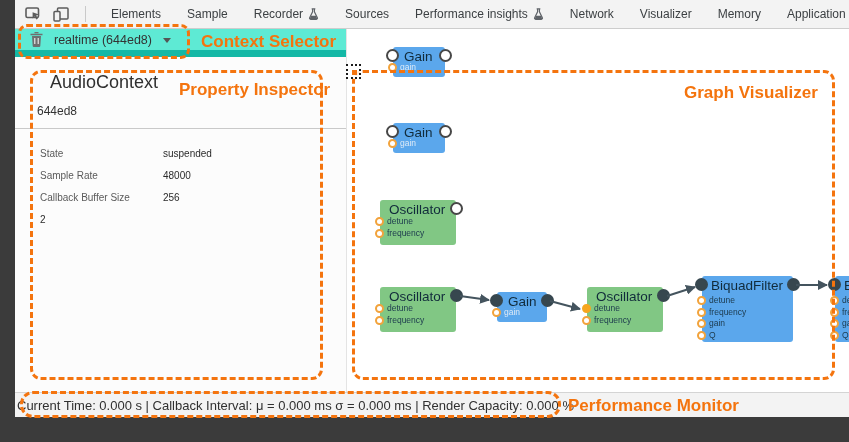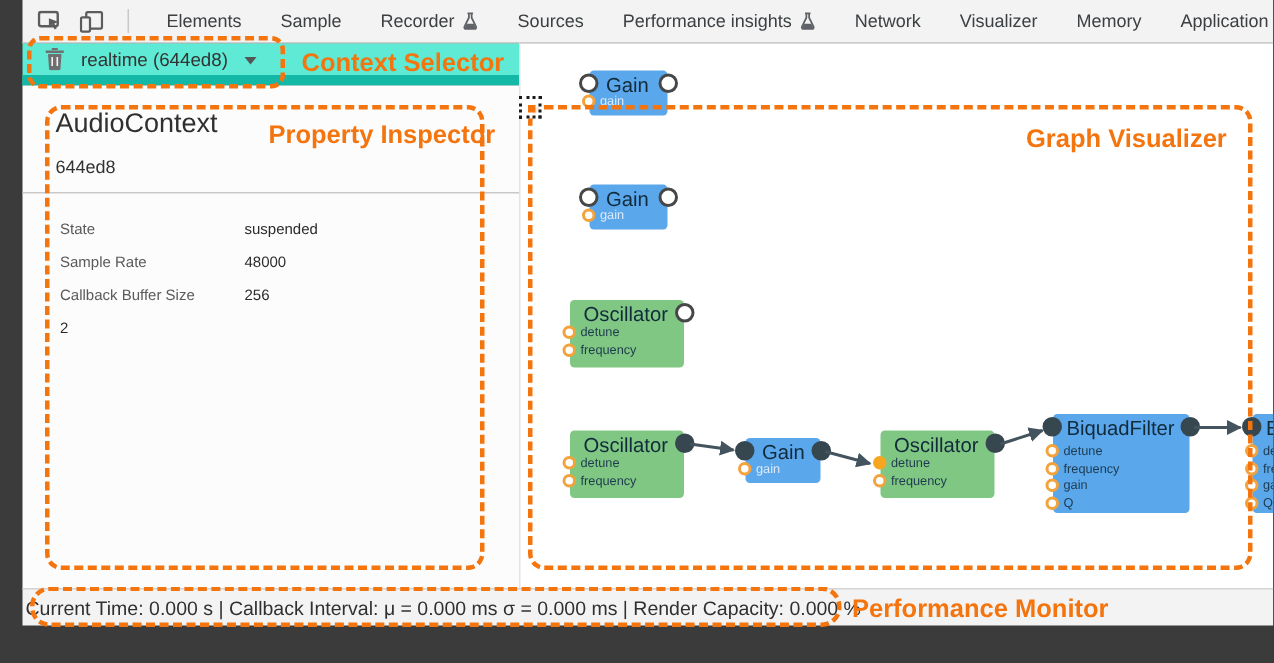--- a/index.html
+++ b/index.html
@@ -9,21 +9,21 @@
     border-bottom:1px solid #cdcdcd;display:flex;align-items:center;font-size:12px;color:#3c4043;box-sizing:border-box;}
   .ticons{display:flex;align-items:center;gap:12px;padding:0 8px 0 10px;}
   .ticon{display:flex;align-items:center;cursor:pointer;}
   .vsep{width:1px;height:16px;background:#c9c9c9;margin:0 4px;}
   .tab{padding:0 13px;height:100%;display:flex;align-items:center;gap:5px;white-space:nowrap;cursor:pointer;}
   .ctxbar{position:absolute;left:15px;top:29px;width:331px;height:28px;background:#5eead4;
     border-bottom:7px solid #14b8a6;display:flex;align-items:center;gap:11px;padding-left:15px;box-sizing:border-box;}
   .ctxlabel{font-size:12.5px;color:#333;}
   .caret{width:0;height:0;border-left:4px solid transparent;border-right:4px solid transparent;border-top:5px solid #555;margin-top:1px;}
   .inspector{position:absolute;left:15px;top:57px;width:331px;height:335px;background:#fcfcfc;box-sizing:border-box;}
-  .insp-title{margin:15px 0 0 22px;font-size:18px;color:#303030;}
+  .insp-title{margin:15px 0 0 35px;font-size:18px;color:#303030;}
   .insp-id{margin:11px 0 0 22px;font-size:12px;color:#333;}
   .insp-hr{border:none;border-top:1px solid #c9c9c9;margin:10px 0 13px 0;}
   .irow{display:flex;align-items:center;height:22px;padding-left:25px;font-size:10px;}
   .irow .lab{width:123px;color:#5a5a5a;}
   .irow .val{color:#2b2b2b;}
   .grapharea{position:absolute;left:346px;top:29px;right:0;height:363px;background:#ffffff;border-left:1px solid #e4e4e4;box-sizing:border-box;}
   .statusbar{position:absolute;left:15px;top:392px;right:0;height:25px;background:#f3f3f3;border-top:1px solid #d4d4d4;
     display:flex;align-items:center;padding-left:2px;font-size:13px;color:#303030;box-sizing:border-box;}
   
   #edges{position:absolute;left:0;top:0;width:849px;height:442px;z-index:3;pointer-events:none;}

